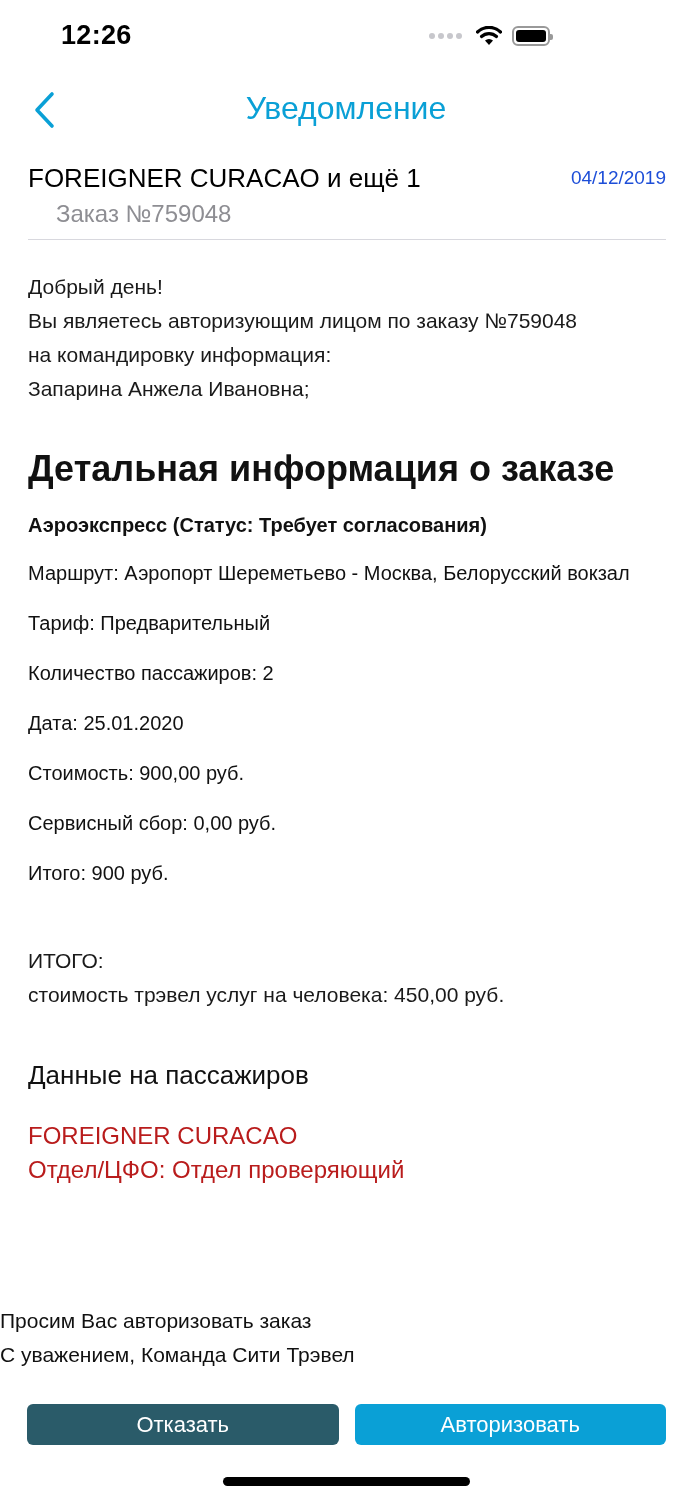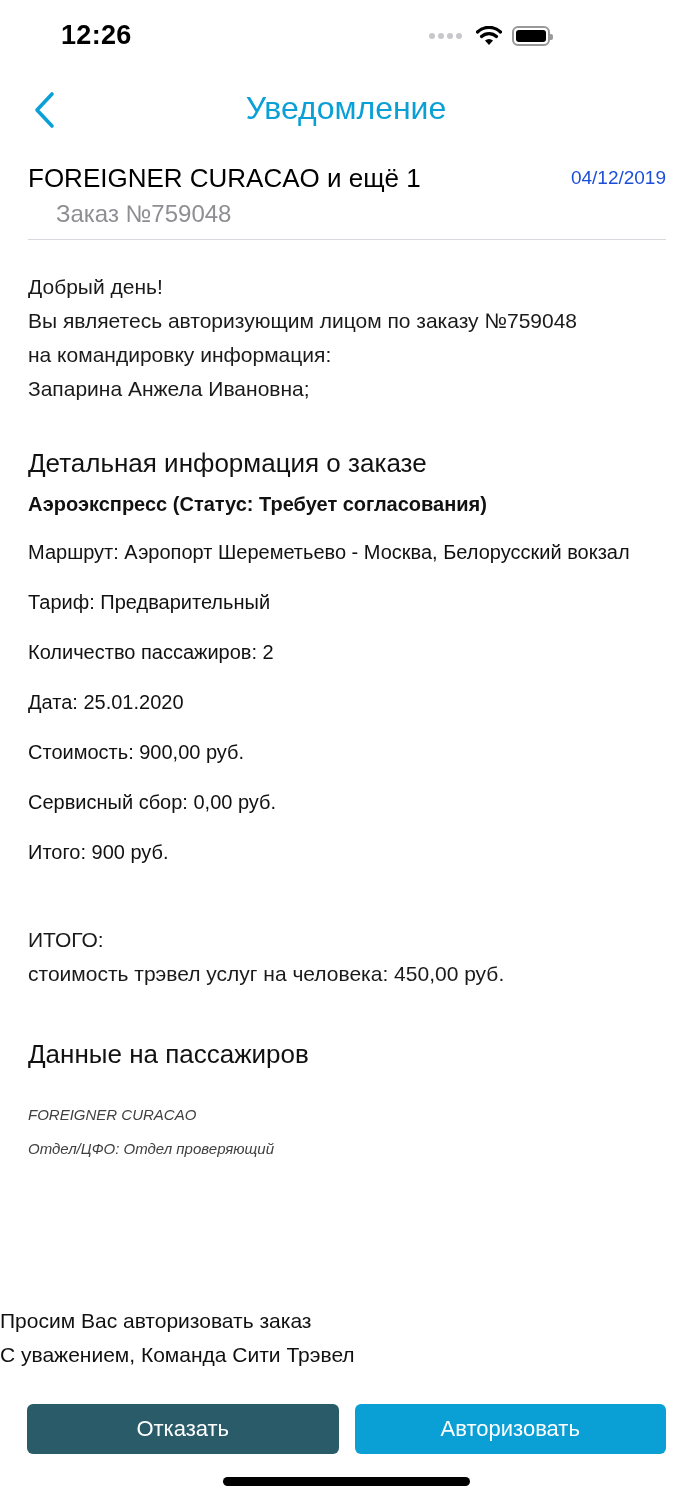--- a/index.html
+++ b/index.html
@@ -20,33 +20,33 @@
     .nav-title { position: absolute; left: 0; right: 0; top: 10px; text-align: center; font-size: 32px; color: #0aa0d6; }
 
     .header { position: absolute; left: 28px; top: 163px; width: 638px; }
     .header-title { font-size: 26px; color: #000; }
     .header-date { position: absolute; right: 0; top: 4px; font-size: 19px; color: #1d4ed8; }
     .header-sub { font-size: 24px; color: #8e8e93; margin-top: 6px; margin-left: 28px; }
     .divider { position: absolute; left: 28px; top: 239px; width: 638px; height: 1px; background: #d8d8de; }
 
     .content { position: absolute; left: 28px; top: 270px; width: 640px; }
     .intro p { font-size: 21px; line-height: 34px; color: #1a1a1a; }
-    .section-title { font-size: 26px; color: #111; margin-top: 42px; margin-bottom: 14px; }
+    .section-title { font-size: 36px; color: #111; margin-top: 42px; margin-bottom: 24px; font-weight: bold; }
     .detail-title { font-size: 20px; font-weight: bold; color: #111; margin-bottom: 23px; }
     .detail-item { font-size: 20px; line-height: 26px; color: #111; margin-bottom: 24px; font-weight: 500; }
     .totals { margin-top: 58px; }
     .totals p { font-size: 21px; line-height: 34px; color: #1a1a1a; }
     .passengers-title { font-size: 26px; color: #111; margin-top: 48px; margin-bottom: 28px; }
-    .passenger p { font-size: 15px; line-height: 34px; color: #404040; font-style: italic; }
+    .passenger p { font-size: 24px; line-height: 34px; color: #b91c1c; }
 
     .footer-text { position: absolute; left: 0; width: 603px; top: 1304px; text-align: left; }
     .footer-text p { font-size: 21px; line-height: 34px; color: #111; }
 
     .buttons { position: absolute; top: 1404px; left: 27px; width: 639px; display: flex; gap: 16px; }
-    .btn { flex: 1; height: 50px; border-radius: 6px; color: #fff; font-size: 22px; display: flex; align-items: center; justify-content: center; cursor: pointer; border: none; font-family: "Liberation Sans", sans-serif; }
+    .btn { flex: 1; height: 41px; border-radius: 6px; color: #fff; font-size: 22px; display: flex; align-items: center; justify-content: center; cursor: pointer; border: none; font-family: "Liberation Sans", sans-serif; }
     .btn-decline { background: #2a5b69; }
     .btn-authorize { background: #0aa0d6; }
 
     .home-indicator { position: absolute; left: 223px; top: 1477px; width: 247px; height: 9px; border-radius: 5px; background: #000; }
   </style>
 </head>
 <body>
 
 <div class="status-bar">
   <div class="status-time">12:26</div>

